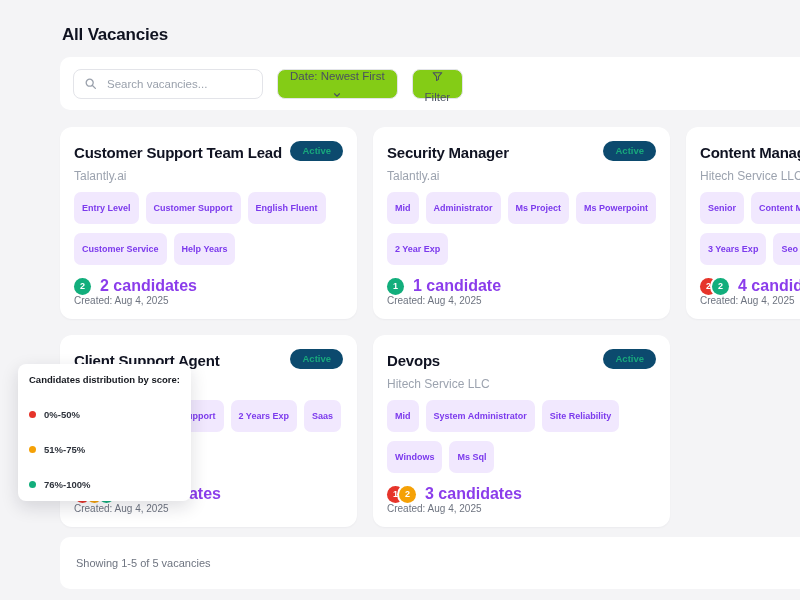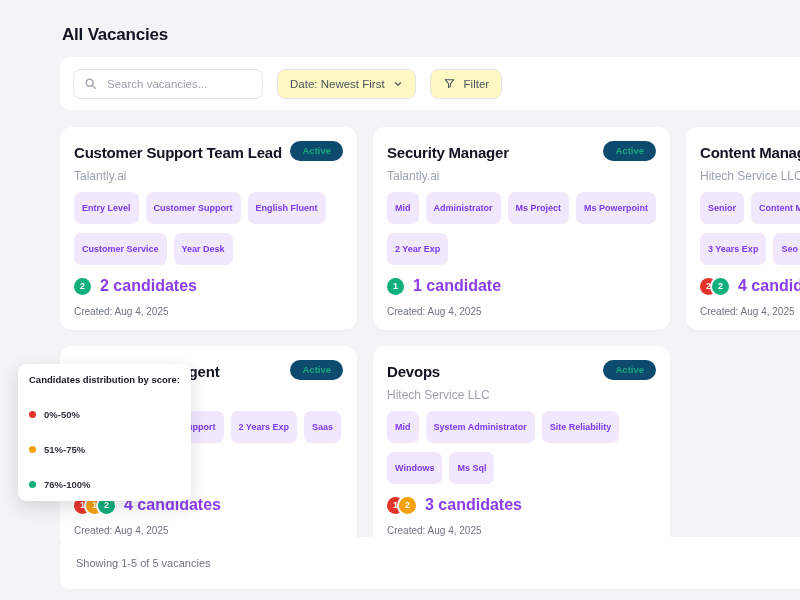--- a/index.html
+++ b/index.html
@@ -25,23 +25,24 @@
     width:190px;height:30px;border:1px solid #E3E4E9;border-radius:8px;
     padding:0 10px;box-sizing:border-box;background:#fff;
   }
   .search-box input{
     border:none;outline:none;flex:1;font-family:Liberation Sans, sans-serif;
     font-size:11.5px;color:#3F4654;background:transparent;min-width:0;
   }
   .search-box input::placeholder{color:#9AA1AC;}
   .tb-btn{
     display:flex;align-items:center;gap:8px;height:30px;
-    border:1px solid #E3E4E9;border-radius:8px;background:#fef9c3;
+    border:1px solid #E3E4E9;border-radius:8px;background:#84cc16;
     padding:0 12px;font-family:inherit;font-size:11.5px;color:#4A5160;cursor:pointer;
     white-space:nowrap;
+    flex-direction:column;
   }
   .tb-btn svg{flex:none;}
   
   .grid{
     position:absolute;left:60px;top:127px;width:923px;
     display:grid;grid-template-columns:repeat(3,297px);column-gap:16px;row-gap:16px;
   }
   .card{
     background:#fff;border-radius:12px;min-height:181px;box-sizing:border-box;
     padding:14px 14px 13px;display:flex;flex-direction:column;overflow:hidden;
@@ -62,21 +63,21 @@
   }
   .cands{margin-top:auto;padding-top:12px;display:flex;align-items:center;}
   .stack{display:flex;align-items:center;}
   .dotbadge{
     width:17px;height:17px;border-radius:50%;color:#fff;font-size:9px;font-weight:700;
     display:flex;align-items:center;justify-content:center;
     box-shadow:0 0 0 2px #fff;margin-left:-5px;
   }
   .dotbadge:first-child{margin-left:0;}
   .cand-label{margin-left:9px;font-size:16px;font-weight:700;color:#8B3DEB;cursor:pointer;}
-  .created{margin-top:11px;font-size:10px;color:#6E7480;}
+  .created{font-size:10px;color:#6E7480;}
   
   .tooltip{
     position:absolute;left:18px;top:364px;z-index:30;
     background:#fff;border-radius:8px;padding:10px 11px 11px;
     box-shadow:0 6px 18px rgba(20,22,40,.14);width:max-content;max-width:210px;
   }
   .tooltip-title{font-size:9.5px;font-weight:700;color:#15181F;white-space:nowrap;}
   .tooltip-item{display:flex;align-items:center;gap:8px;margin-top:24px;font-size:9.5px;font-weight:700;color:#2E333C;}
   .tooltip-dot{width:7px;height:7px;border-radius:50%;flex:none;}
   
@@ -128,21 +129,21 @@
       </div>
       <div class="company">Talantly.ai</div>
       <div class="tagrows">
         <div class="tagrow">
           <span class="tag">Entry Level</span>
           <span class="tag">Customer Support</span>
           <span class="tag">English Fluent</span>
         </div>
         <div class="tagrow">
           <span class="tag">Customer Service</span>
-          <span class="tag">Year Desk</span>
+          <span class="tag">Help Years</span>
         </div>
       </div>
       <div class="cands">
         <div class="stack">
           <span class="dotbadge" style="background: rgb(18, 174, 124);">2</span>
         </div>
         <span class="cand-label">2 candidates</span>
       </div>
       <div class="created">Created: Aug 4, 2025</div>
     </article>

